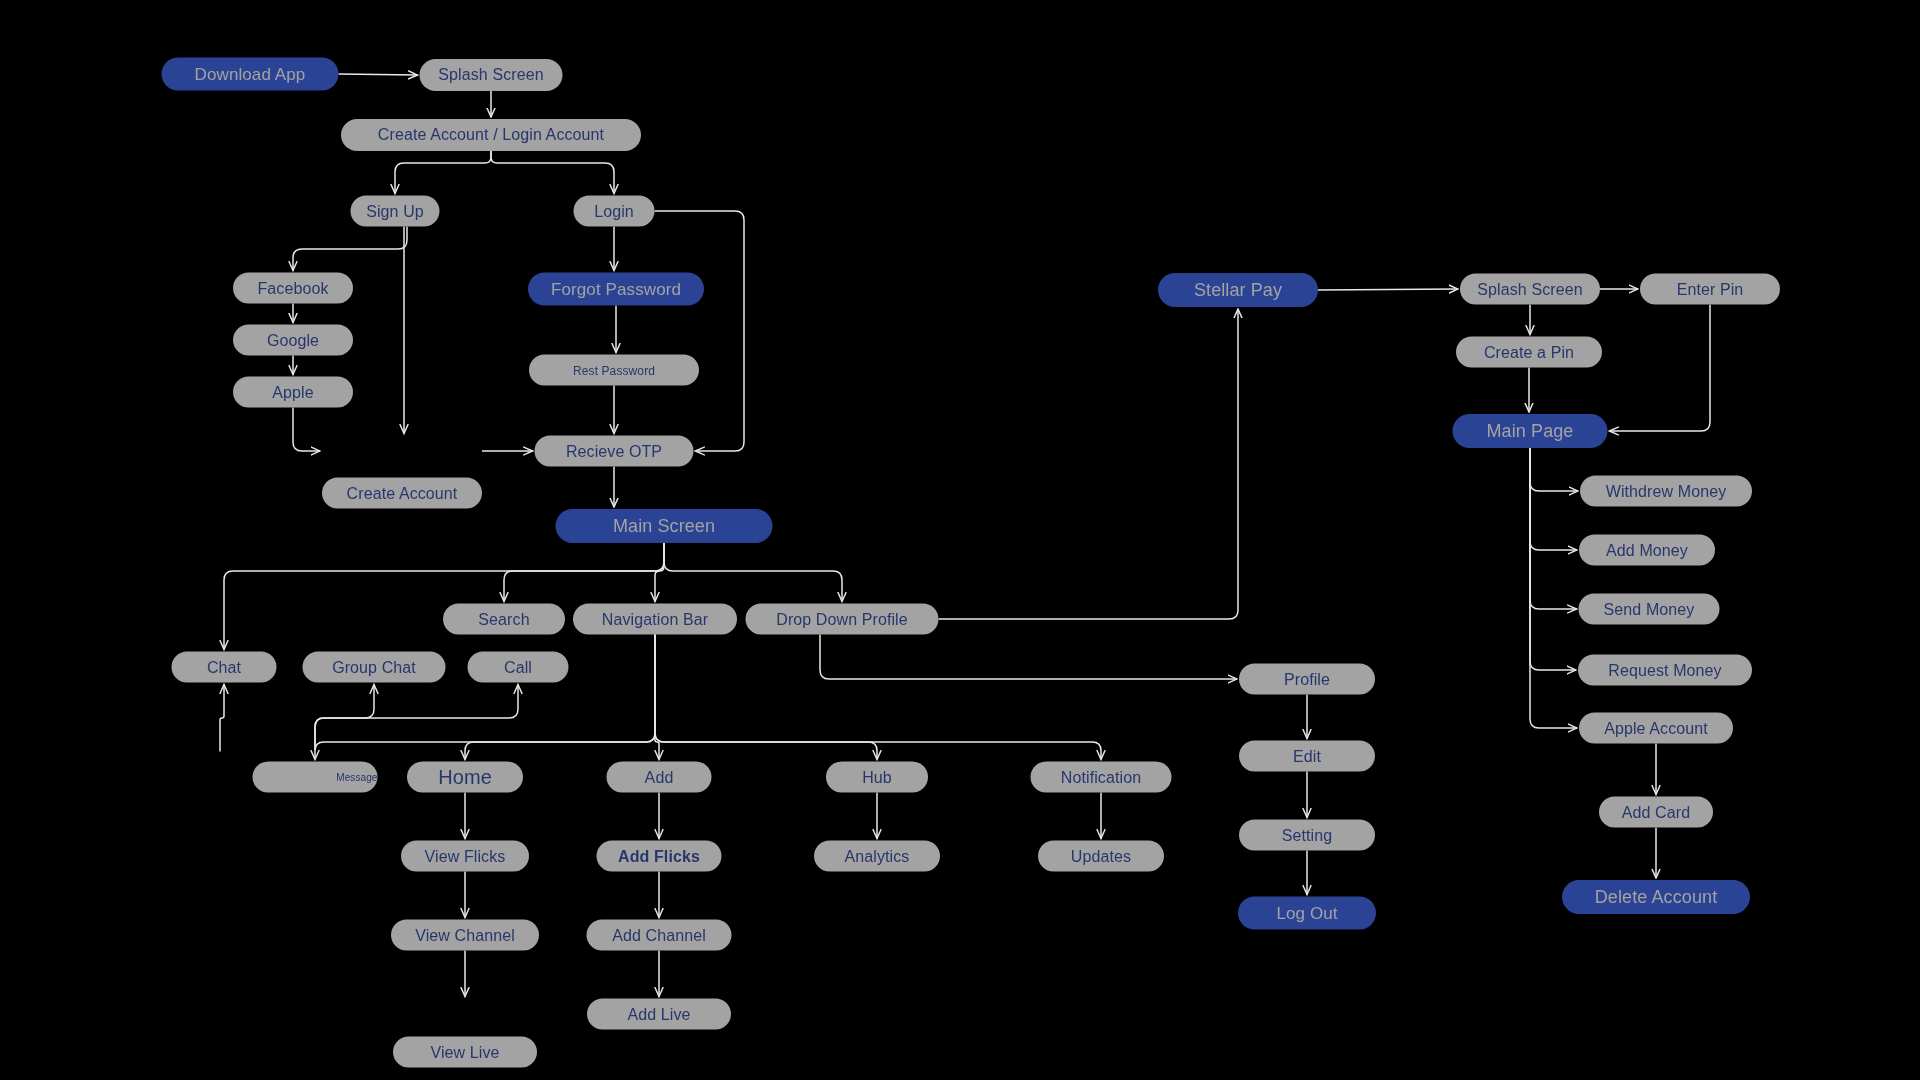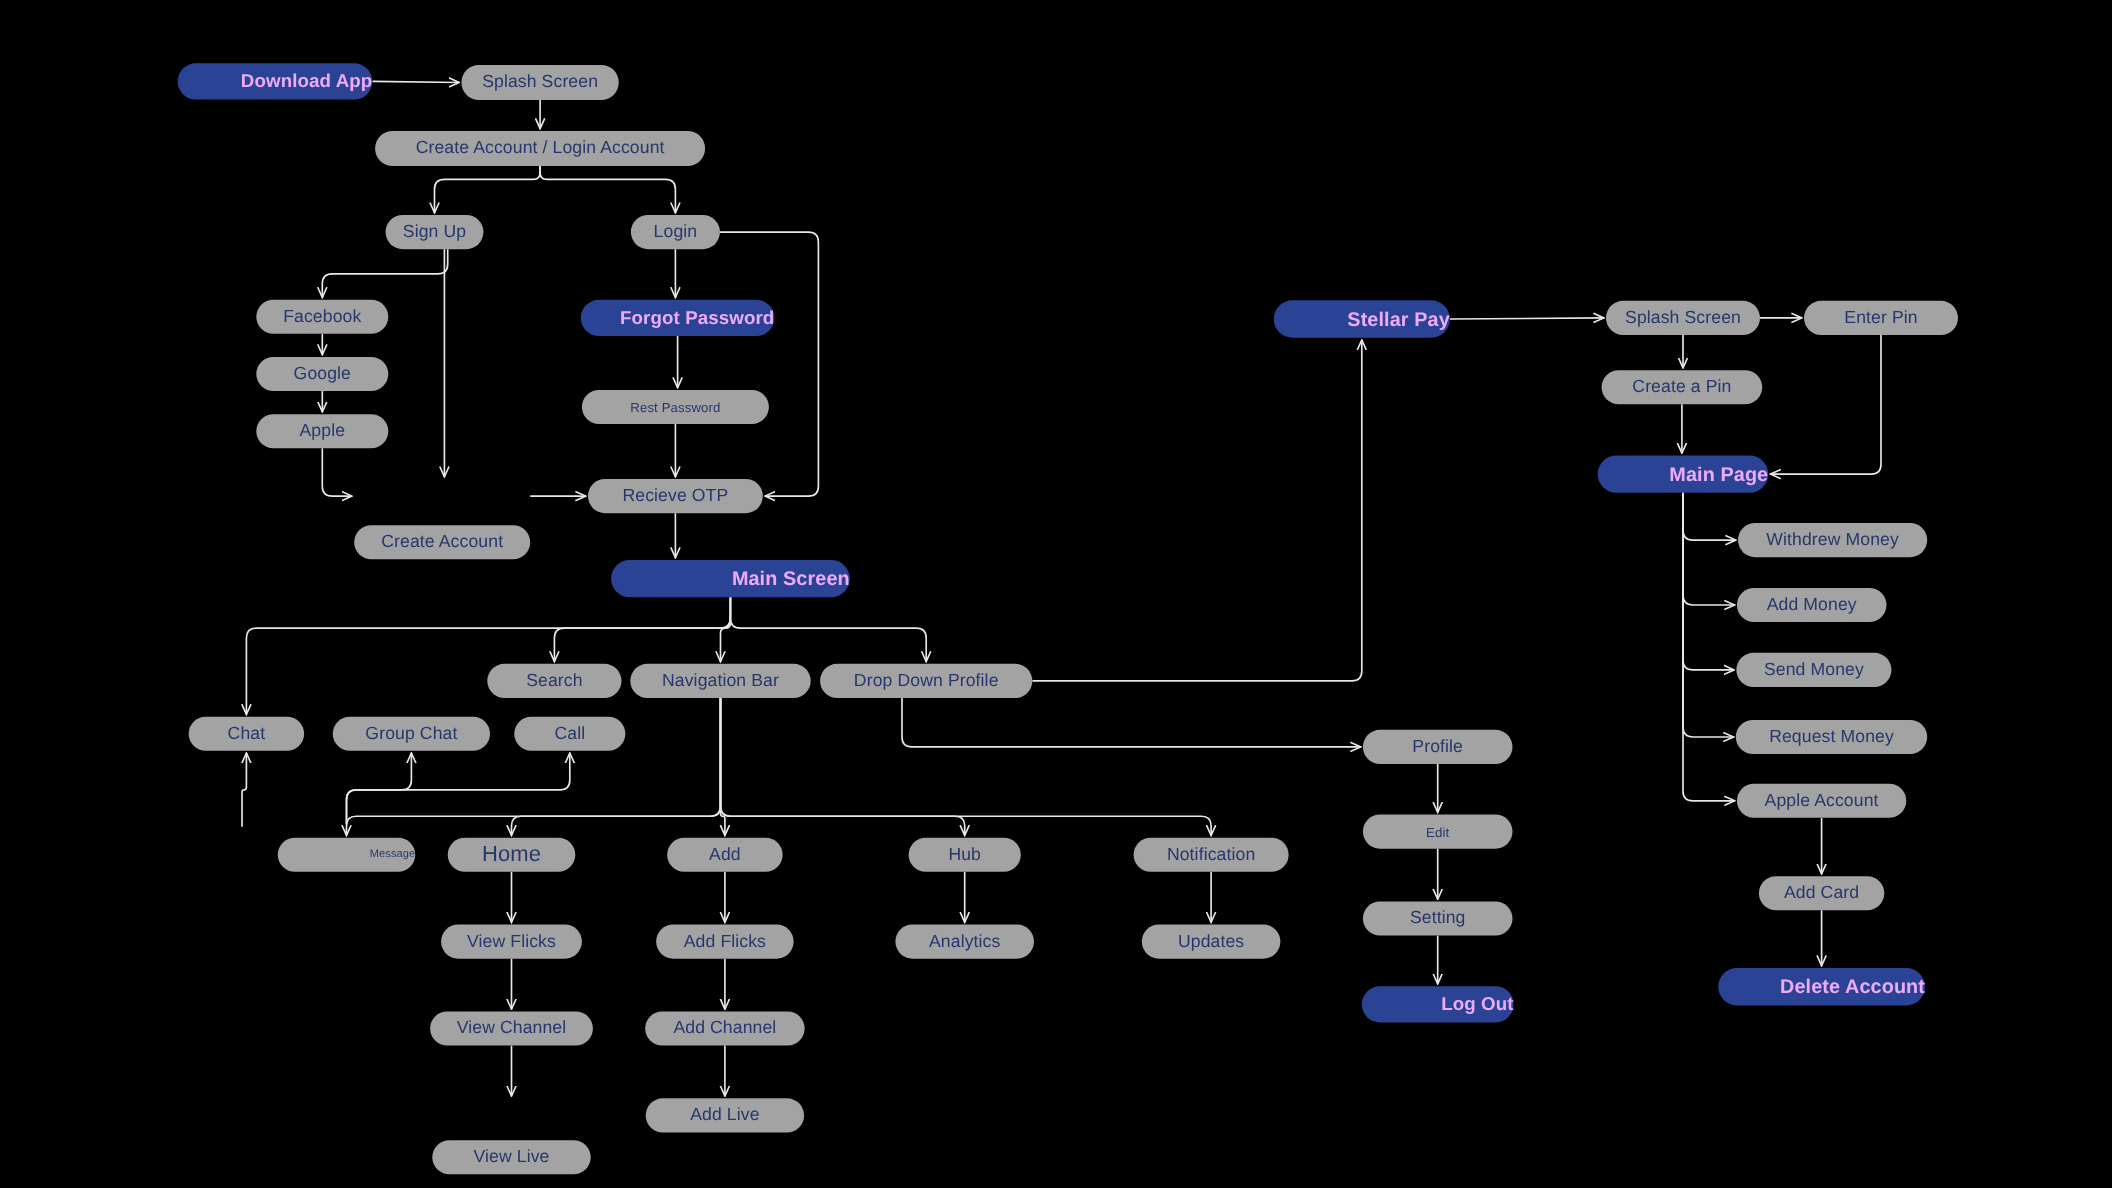--- a/index.html
+++ b/index.html
@@ -35,23 +35,22 @@
     letter-spacing: 0.1px;
     transform: translate(-50%, -50%);
   }
   .node.light {
     background: #a3a3a3;
     color: #27376c;
     font-weight: 400;
   }
   .node.dark {
     background: #2b4394;
-    color: #f0abfc;
-    font-weight: 700;
-    justify-content: flex-end;
+    color: #a3a3a3;
+    font-weight: 400;
   }
 </style>
 </head>
 <body>
 
 <div id="canvas">
   <svg class="edges" viewBox="0 0 1920 1080">
     <defs>
       <marker id="arrow" viewBox="0 0 10 10" refX="9" refY="5" markerWidth="7" markerHeight="7" orient="auto-start-reverse">
         <path d="M 0 1 L 9 5 L 0 9" fill="none" stroke="#e8e8e8" stroke-width="1.4"></path>
@@ -181,33 +180,33 @@
       </div>
       <div class="node light" style="left: 659px; top: 777px; width: 105px; height: 31px; font-size: 16px;">
         <span>Add</span>
       </div>
       <div class="node light" style="left: 877px; top: 777px; width: 102px; height: 31px; font-size: 16px;">
         <span>Hub</span>
       </div>
       <div class="node light" style="left: 1101px; top: 777px; width: 141px; height: 31px; font-size: 16px;">
         <span>Notification</span>
       </div>
-      <div class="node light" style="left: 1307px; top: 756px; width: 136px; height: 31px; font-size: 12px;">
+      <div class="node light" style="left: 1307px; top: 756px; width: 136px; height: 31px; font-size: 16px;">
         <span>Edit</span>
       </div>
       <div class="node light" style="left: 1307px; top: 835px; width: 136px; height: 31px; font-size: 16px;">
         <span>Setting</span>
       </div>
       <div class="node dark" style="left: 1307px; top: 913px; width: 138px; height: 33px; font-size: 17px;">
         <span>Log Out</span>
       </div>
       <div class="node light" style="left: 465px; top: 856px; width: 128px; height: 31px; font-size: 16px;">
         <span>View Flicks</span>
       </div>
-      <div class="node light" style="left: 659px; top: 856px; width: 125px; height: 31px; font-size: 16px;">
+      <div class="node light" style="left: 659px; top: 856px; width: 125px; height: 31px; font-size: 16px; font-weight: bold;">
         <span>Add Flicks</span>
       </div>
       <div class="node light" style="left: 877px; top: 856px; width: 126px; height: 31px; font-size: 16px;">
         <span>Analytics</span>
       </div>
       <div class="node light" style="left: 1101px; top: 856px; width: 126px; height: 31px; font-size: 16px;">
         <span>Updates</span>
       </div>
       <div class="node light" style="left: 465px; top: 935px; width: 148px; height: 31px; font-size: 16px;">
         <span>View Channel</span>

